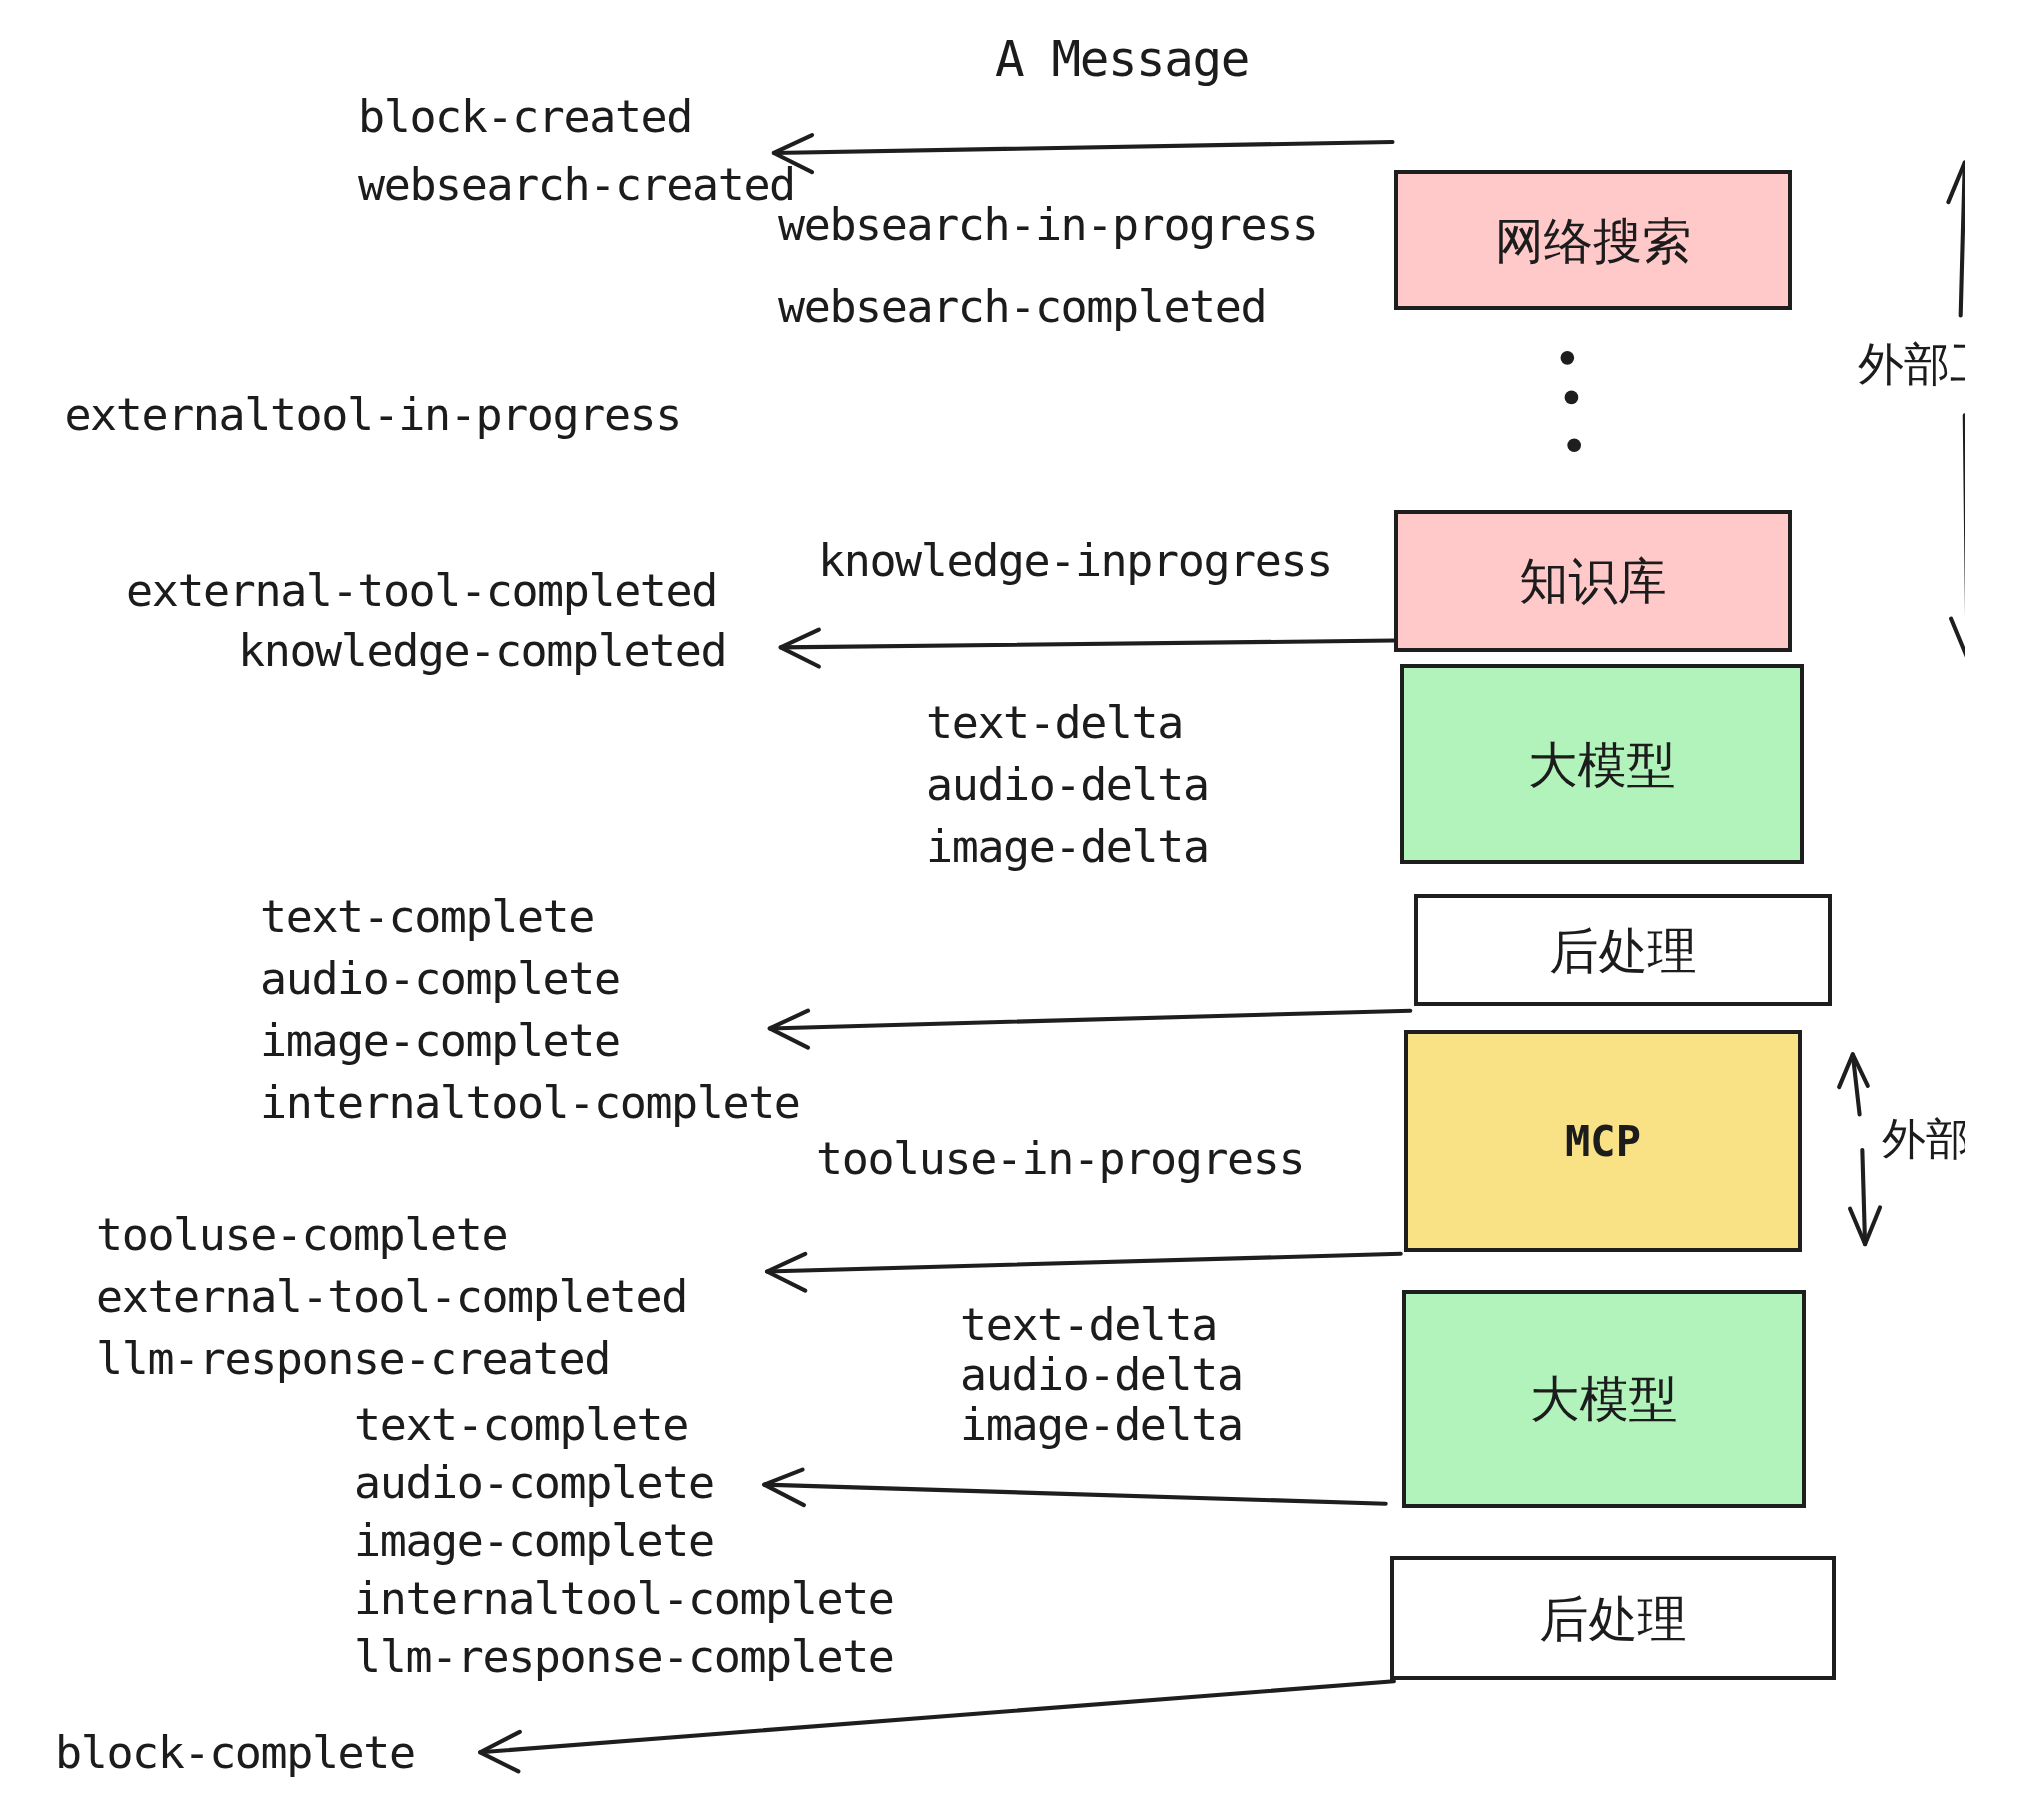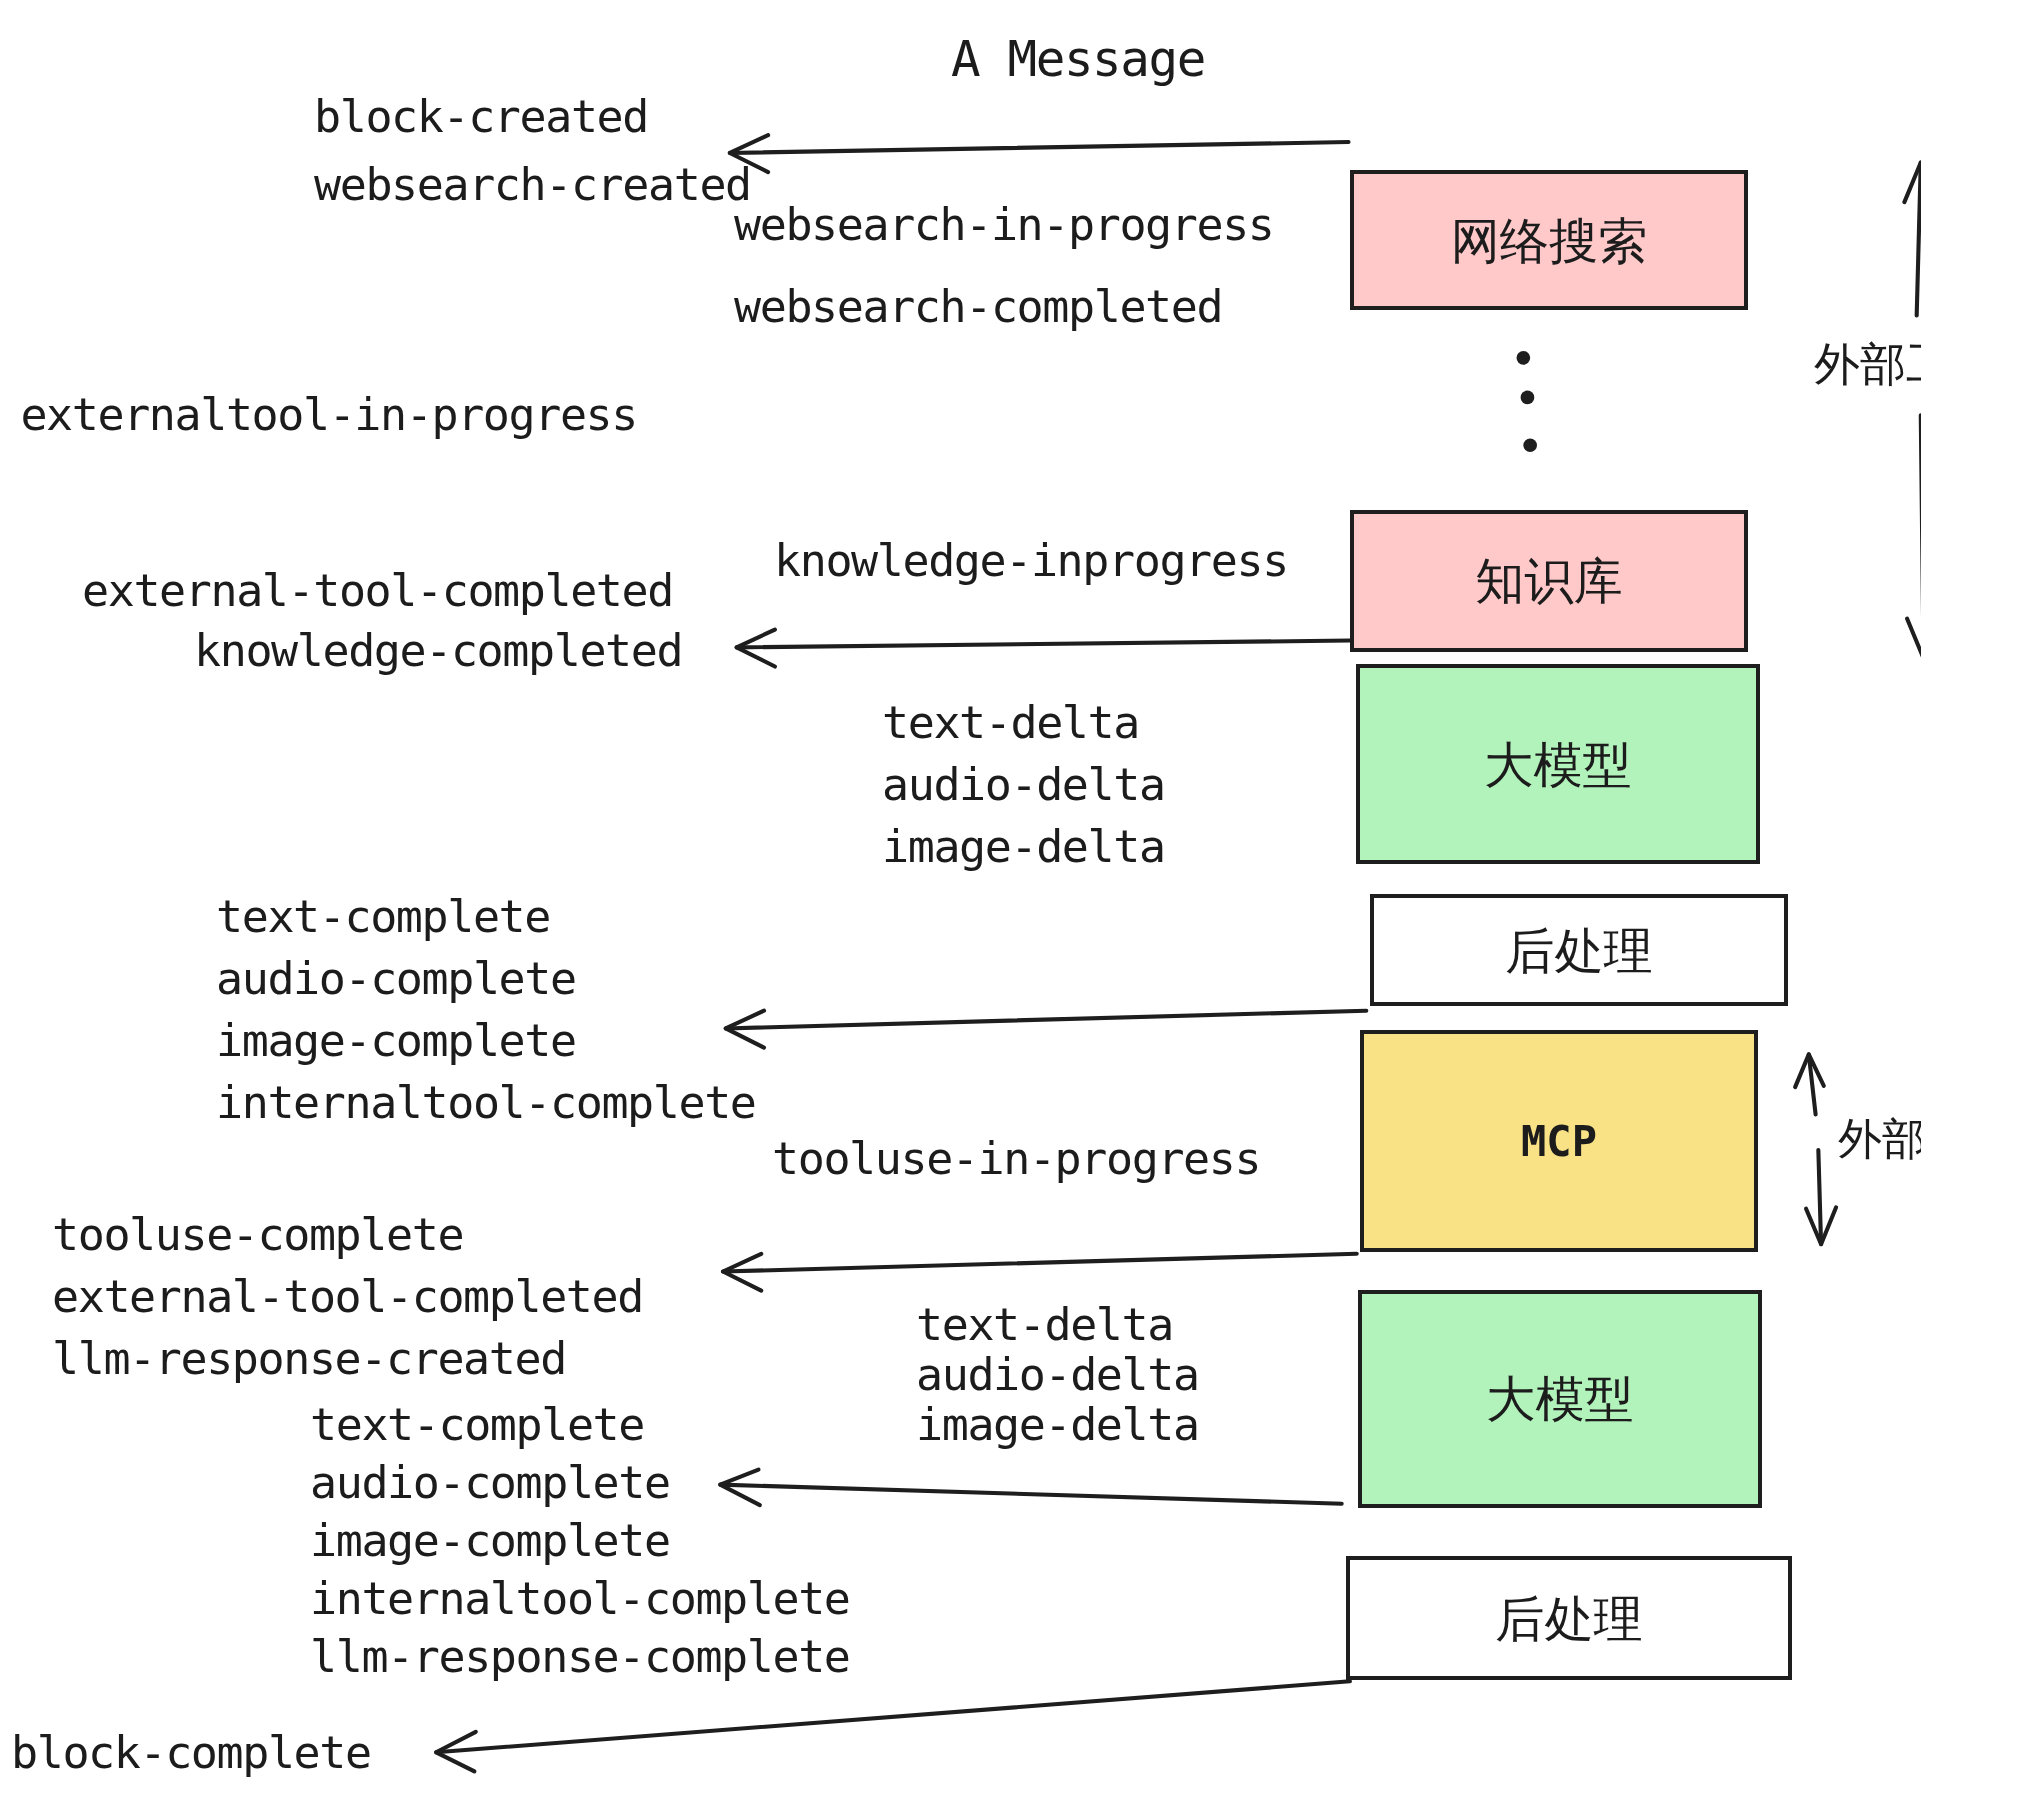--- a/index.html
+++ b/index.html
@@ -1,20 +1,20 @@
 <!DOCTYPE html>
 <html style="--pink: #FFC9C9; --green: #B2F2BB; --yellow: #F9E286; --border: #1e1e1e; --ink: #1c1c1c;font-size:11px"><head>
 <meta charset="utf-8">
 <style>
   :root{
     --pink:#FFC9C9; --green:#B2F2BB; --yellow:#F9E286;
     --border:#1e1e1e; --ink:#1c1c1c; --bg:#ffffff;
   }
   html,body{margin:0;padding:0;background:var(--bg);}
-  .viewport{width:1921px;height:1796px;position:relative;overflow:hidden;background:var(--bg);}
+  .viewport{width:1921px;height:1796px;position:relative;overflow:hidden;background:var(--bg);margin-left:44px;}
   .stage{width:1018px;height:898px;position:absolute;top:0;left:0;
          transform:scale(2);transform-origin:0 0;background:var(--bg);}
   .ev{position:absolute;font-family:"DejaVu Sans Mono",monospace;font-size:22.5px;
       line-height:29px;color:var(--ink);white-space:nowrap;letter-spacing:-0.7px;}
   .ev-list{position:absolute;font-family:"DejaVu Sans Mono",monospace;font-size:22.5px;
       color:var(--ink);white-space:nowrap;letter-spacing:-0.7px;}
   .title{position:absolute;left:382px;top:15px;width:314px;text-align:center;
       font-family:"DejaVu Sans Mono",monospace;font-size:24.6px;color:var(--ink);letter-spacing:-0.7px;}
   .box{position:absolute;border:2px solid var(--border);display:flex;
       align-items:center;justify-content:center;box-sizing:border-box;

